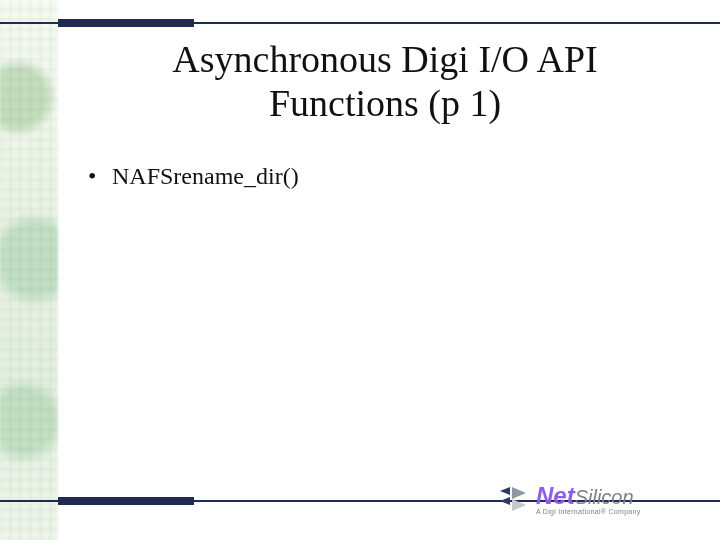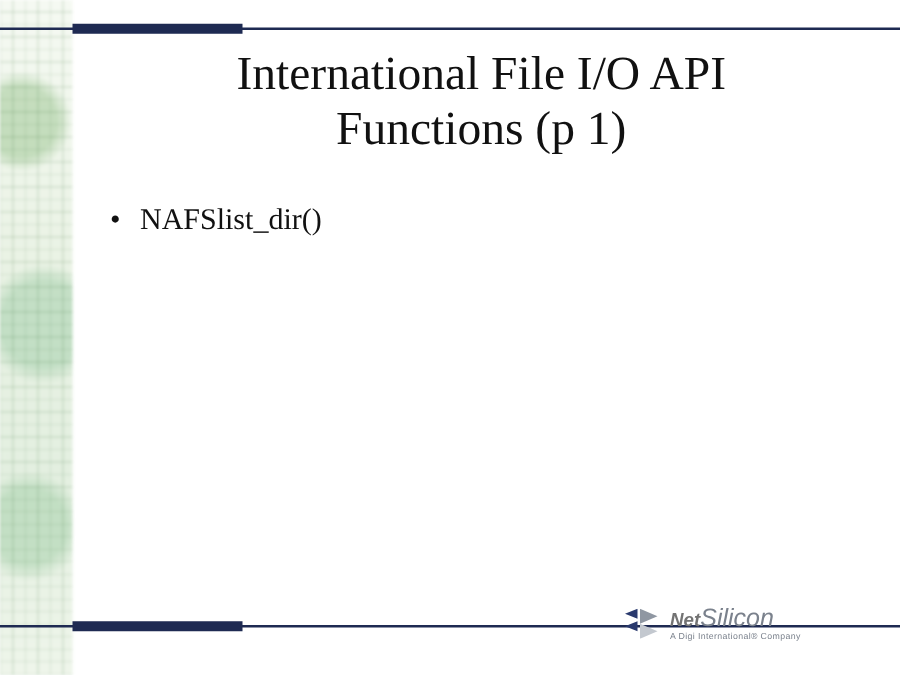--- a/index.html
+++ b/index.html
@@ -115,45 +115,45 @@
     width: 28px; height: 24px;
     position: relative;
   }
   .logo .mark svg { width: 100%; height: 100%; display:block; }
   .logo .text {
     display: flex;
     flex-direction: column;
     line-height: 1.05;
   }
   .logo .brand { font-family: Arial, Helvetica, sans-serif; font-weight: 400; }
-  .logo .brand .net { color: #737373; font-weight: 700; font-size: 15px; font-style: italic;}
+  .logo .brand .net { color: #8b5cf6; font-weight: 700; font-size: 24px; font-style: italic;}
   .logo .brand .sil { color: #7a818c; font-size: 20px; font-style: italic; margin-top: 24px;}
   .logo .tag {
     font-family: Arial, Helvetica, sans-serif;
     font-size: 7px;
     color: #7a818c;
     letter-spacing: 0.3px;
   }
 </style>
 </head>
 <body>
 
 <div class="left-strip"></div>
 
 <div class="top-rule">
   <div class="thick"></div>
 </div>
 
 <h1 class="title">
-  <span>International File I/O API</span><br>
+  <span>Asynchronous Digi I/O API</span><br>
   <span>Functions (p 1)</span>
 </h1>
 
 <ul class="bullets">
-  <li><span>NAFSlist_dir()</span></li>
+  <li><span>NAFSrename_dir()</span></li>
 </ul>
 
 <div class="bottom-rule">
   <div class="thick"></div>
 </div>
 
 <div class="logo">
   <div class="mark">
     <svg viewBox="0 0 28 24">
       <polygon points="0,4 10,0 10,8" fill="#2a3a6e"></polygon>

